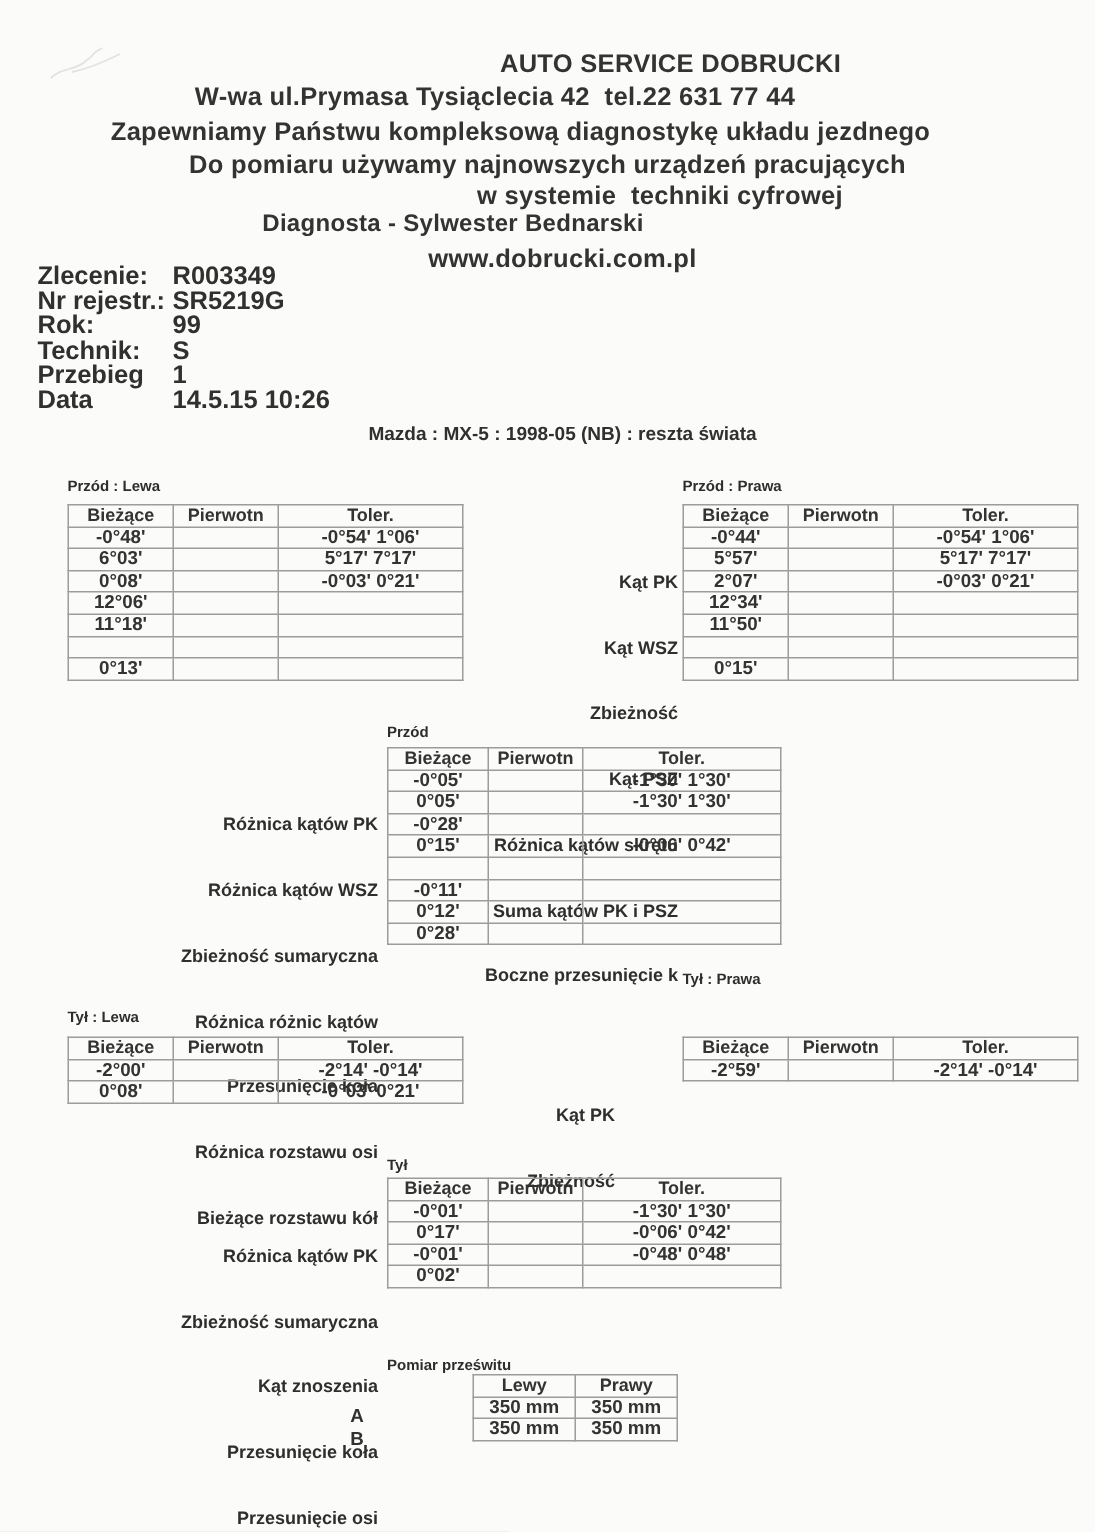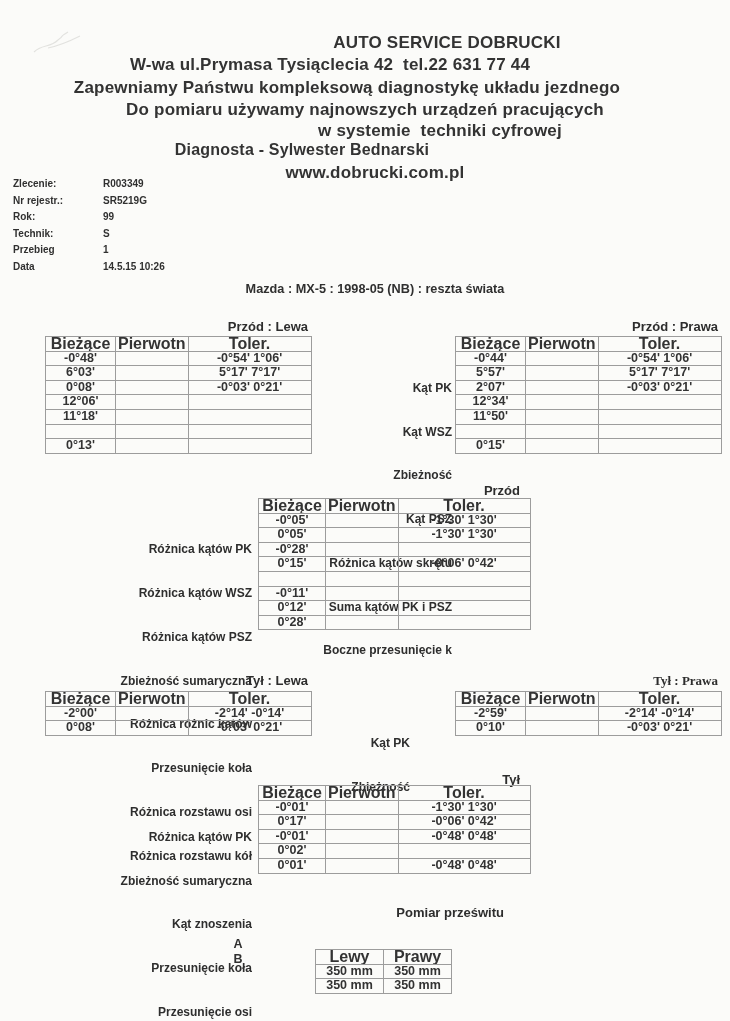--- a/index.html
+++ b/index.html
@@ -26,49 +26,49 @@
   }
   .h1{top:33px;font-size:17px;transform:translateX(82px);}
   .h2{top:55px;font-size:17px;transform:translateX(-35px);}
   .h3{top:78px;font-size:17px;transform:translateX(-18px);}
   .h4{top:100px;font-size:17px;transform:translateX(0px);}
   .h5{top:121px;font-size:17px;transform:translateX(75px);}
   .h6{top:141px;font-size:16px;transform:translateX(-63px);}
   .h7{top:163px;font-size:17px;transform:translateX(10px);}
 
   .info{
-    position:absolute;left:13px;top:176px;
+    position:absolute;left:25px;top:176px;
     display:grid;grid-template-columns:90px auto;
-    font-size:10px;line-height:16.6px;white-space:pre;
+    font-size:17px;line-height:16.6px;white-space:pre;
   }
 
   .vehicle{
     position:absolute;left:0;top:282px;width:730px;
     text-align:center;font-size:12.7px;white-space:pre;
     transform:translateX(10px);
   }
 
   .t-title{
-    position:absolute;text-align:right;
-    font-size:13px;white-space:pre;color:#2d2d2d;
+    position:absolute;text-align:left;
+    font-size:10px;white-space:pre;color:#2d2d2d;
   }
 
   table.meas{
     position:absolute;border-collapse:collapse;
     table-layout:fixed;
   }
   table.meas th,table.meas td{
     border:1px solid var(--border);
     height:13.6px;line-height:13.6px;
     padding:0 2px;margin:0;
     font-size:12.5px;font-weight:bold;
     text-align:center;white-space:pre;color:#333;
     overflow:hidden;
   }
-  table.meas th{font-size:16px;}
+  table.meas th{font-size:12px;}
   td.green{color:var(--green);}
 
   .labels{
     position:absolute;text-align:right;
     font-size:12px;line-height:14.6px;
     white-space:pre;color:#2e2e2e;
   }
   .labels div{height:14.6px;}
 
   .ab-label{
@@ -216,26 +216,25 @@
           <td></td>
         </tr>
   </tbody>
     </table>
 
   <div class="t-title" style="left:258px;top:483px;width:262px;">Przód</div>
 
   <div class="labels" style="left:20px;top:513px;width:232px;">
     <div>Różnica kątów PK</div>
     <div>Różnica kątów WSZ</div>
-    <div>Różnica kątów PSZ</div>
     <div>Zbieżność sumaryczna</div>
     <div>Różnica różnic kątów</div>
     <div>Przesunięcie koła</div>
     <div>Różnica rozstawu osi</div>
-    <div>Różnica rozstawu kół</div>
+    <div>Bieżące rozstawu kół</div>
   </div>
 
   <table class="meas" style="left:258px;top:498px;">
     <colgroup>
         <col style="width:67px">
         <col style="width:63px">
         <col style="width:132px">
       </colgroup>
     <tbody>
         <tr>
@@ -280,21 +279,21 @@
         </tr>
     <tr>
           <td>0°28'</td>
           <td></td>
           <td></td>
         </tr>
   </tbody>
     </table>
 
   <div class="t-title" style="left:45px;top:673px;width:263px;">Tył : Lewa</div>
-  <div class="t-title" style="left:455px;top:673px;width:263px;font-family:Liberation Serif, serif;">Tył : Prawa</div>
+  <div class="t-title" style="left:455px;top:648px;width:263px;">Tył : Prawa</div>
 
   <table class="meas" style="left:45px;top:691px;">
     <colgroup>
         <col style="width:70px">
         <col style="width:70px">
         <col style="width:123px">
       </colgroup>
     <tbody>
         <tr>
       <th>Bieżące</th>
@@ -328,25 +327,20 @@
     <tbody>
         <tr>
       <th>Bieżące</th>
       <th>Pierwotn</th>
       <th>Toler.</th>
     </tr>
     <tr>
           <td class="green">-2°59'</td>
           <td></td>
           <td>-2°14' -0°14'</td>
-        </tr>
-    <tr>
-          <td class="green">0°10'</td>
-          <td></td>
-          <td>-0°03' 0°21'</td>
         </tr>
   </tbody>
     </table>
 
   <div class="t-title" style="left:258px;top:772px;width:262px;">Tył</div>
 
   <div class="labels" style="left:20px;top:800.6px;width:232px;">
     <div>Różnica kątów PK</div>
     <div>Zbieżność sumaryczna</div>
     <div>Kąt znoszenia</div>
@@ -379,34 +373,29 @@
     <tr>
           <td class="green">-0°01'</td>
           <td></td>
           <td>-0°48' 0°48'</td>
         </tr>
     <tr>
           <td>0°02'</td>
           <td></td>
           <td></td>
         </tr>
-    <tr>
-          <td class="green">0°01'</td>
-          <td></td>
-          <td>-0°48' 0°48'</td>
-        </tr>
   </tbody>
     </table>
 
   <div class="t-title" style="left:258px;top:905px;width:246px;">Pomiar prześwitu</div>
 
   <div class="ab-label" style="left:228px;top:937.2px;">A</div>
   <div class="ab-label" style="left:228px;top:951.8px;">B</div>
 
-  <table class="meas" style="left:315px;top:949px;">
+  <table class="meas" style="left:315px;top:916px;">
     <colgroup>
         <col style="width:68px">
         <col style="width:68px">
       </colgroup>
     <tbody>
         <tr>
       <th>Lewy</th>
       <th>Prawy</th>
     </tr>
     <tr>

